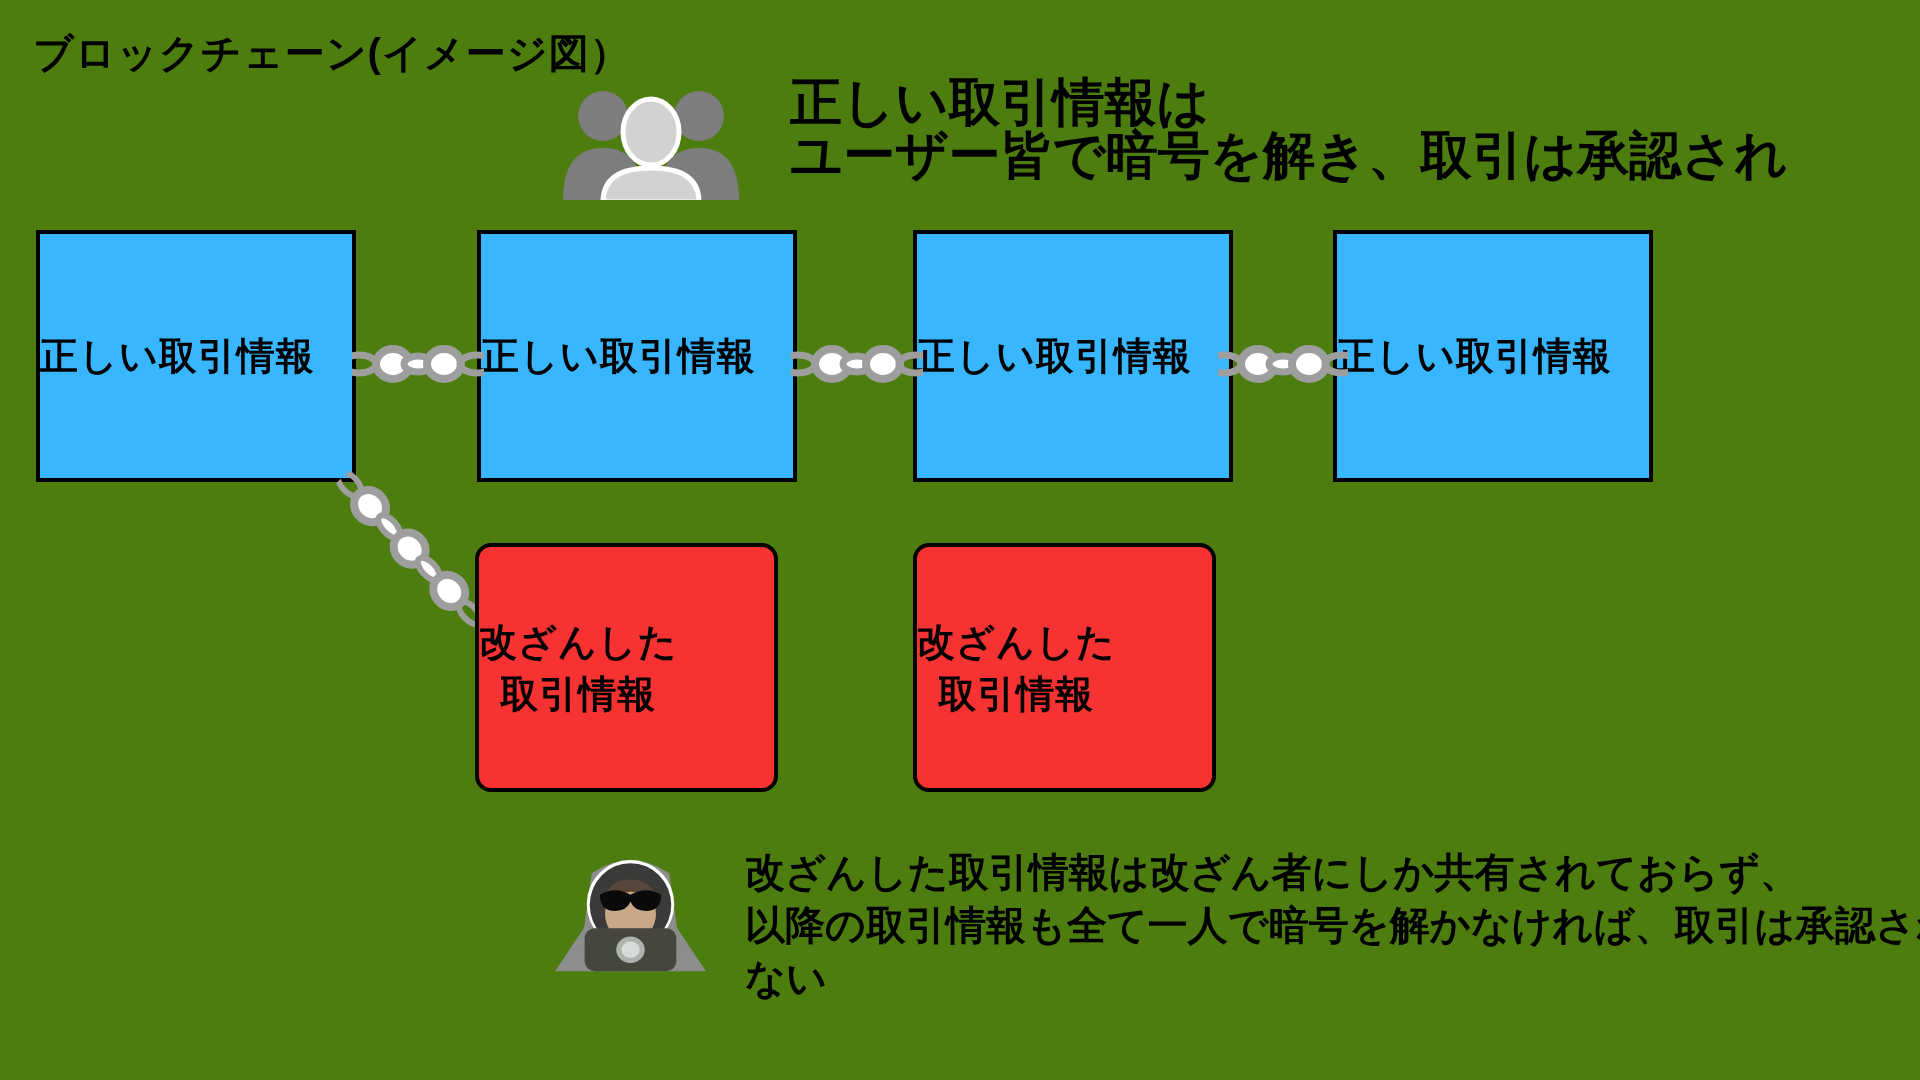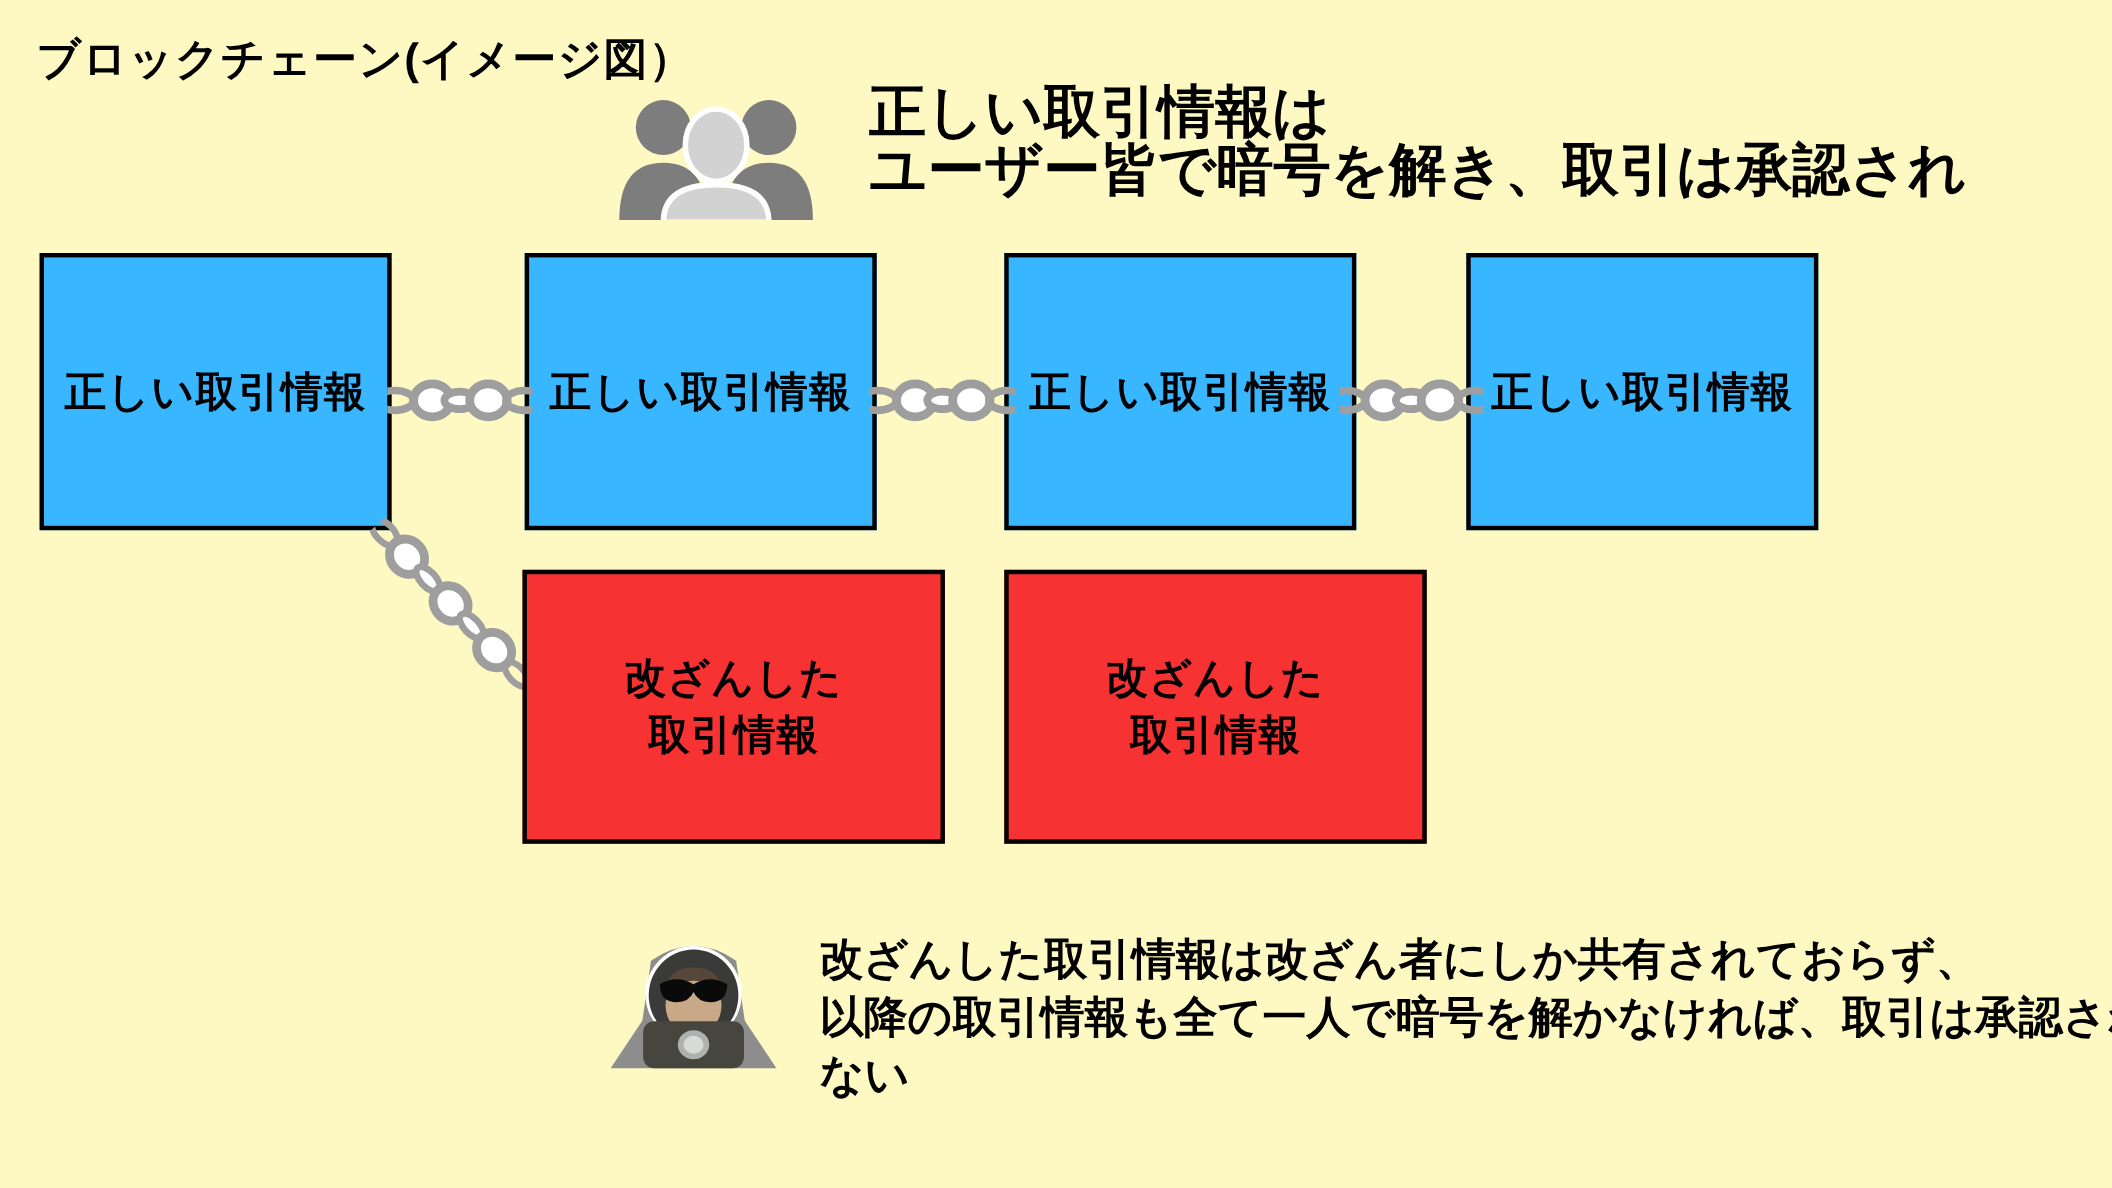--- a/index.html
+++ b/index.html
@@ -1,29 +1,29 @@
 <!DOCTYPE html>
 <html style="--valid: #38B6FF; --tampered: #F63232; --border: #000000;"><head>
 <meta charset="utf-8">
 <style>
   html,body{margin:0;padding:0;background:#ffffff;}
   .stage{
-    position:relative;width:1920px;height:1080px;background:#fef9c3;overflow:hidden;
+    position:relative;width:1920px;height:1080px;background:#4d7c0f;overflow:hidden;
     font-family:"Liberation Sans",sans-serif;font-weight:700;color:#000;
   }
   .title{position:absolute;left:33px;top:26px;font-size:40px;letter-spacing:1px;white-space:nowrap;}
   .note-top{position:absolute;left:790px;top:76px;font-size:52px;line-height:53px;white-space:nowrap;}
   .note-bottom{position:absolute;left:745px;top:846px;font-size:40px;line-height:53px;white-space:nowrap;}
   .block{
     position:absolute;box-sizing:border-box;border:4px solid var(--border,#000);
-    display:flex;align-items:center;justify-content:center;
+    display:flex;align-items:center;
     font-size:38px;letter-spacing:1px;
   }
   .block.valid{background:var(--valid,#38B6FF);width:320px;height:252px;top:230px;}
-  .block.tampered{background:var(--tampered,#F63232);width:384px;height:249px;top:518px;text-align:center;line-height:52px;}
+  .block.tampered{background:var(--tampered,#F63232);width:303px;height:249px;top:543px;text-align:center;line-height:52px;border-radius:16px;}
   .icon-box{position:absolute;}
   .group-icon{left:551px;top:82px;width:200px;height:118px;}
   .hacker-icon{left:549px;top:846px;width:163px;height:126px;}
   .chain-h{position:absolute;top:338px;height:52px;}
   .chain-1{left:352px;width:132px;}
   .chain-2{left:791px;width:132px;}
   .chain-3{left:1218px;width:130px;}
   .chain-diag{position:absolute;left:311px;top:524px;width:200px;height:52px;transform:rotate(47deg);}
   svg{display:block;width:100%;height:100%;}
 </style>

